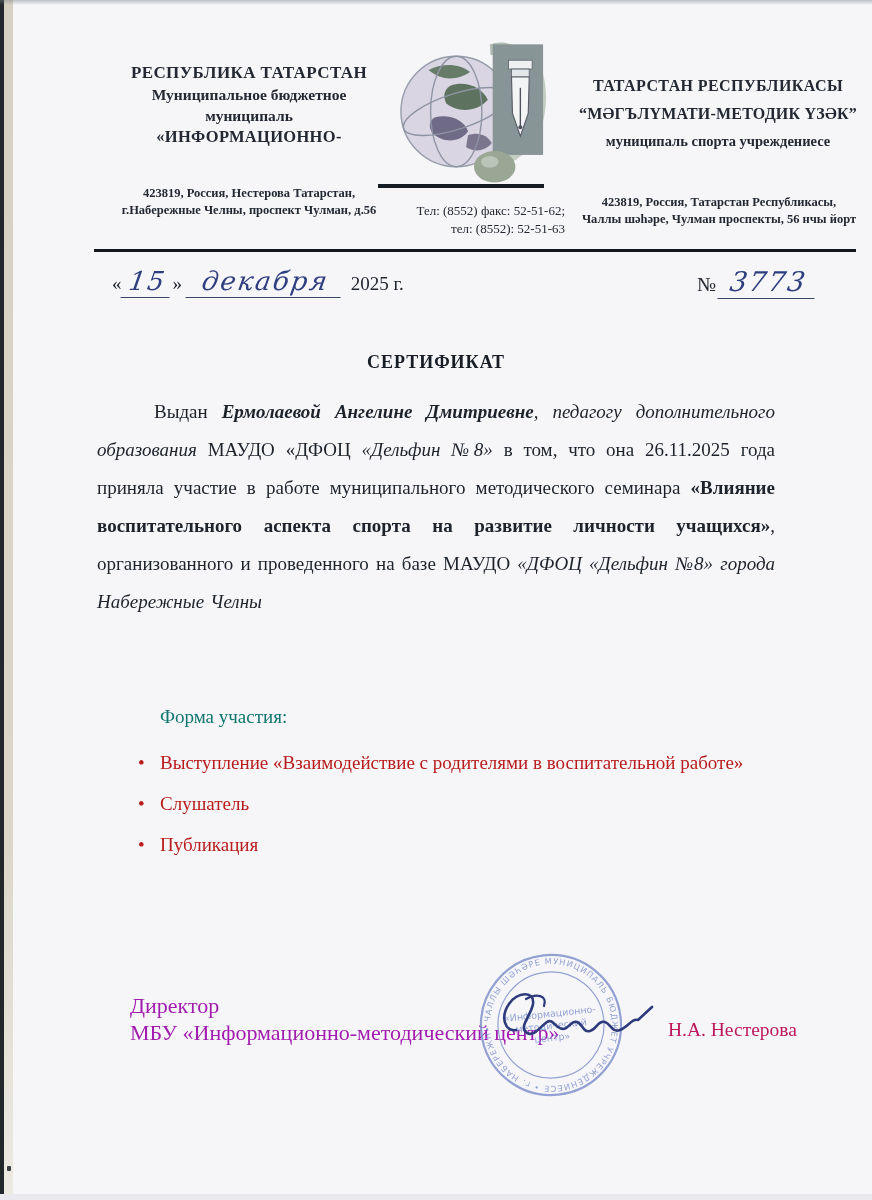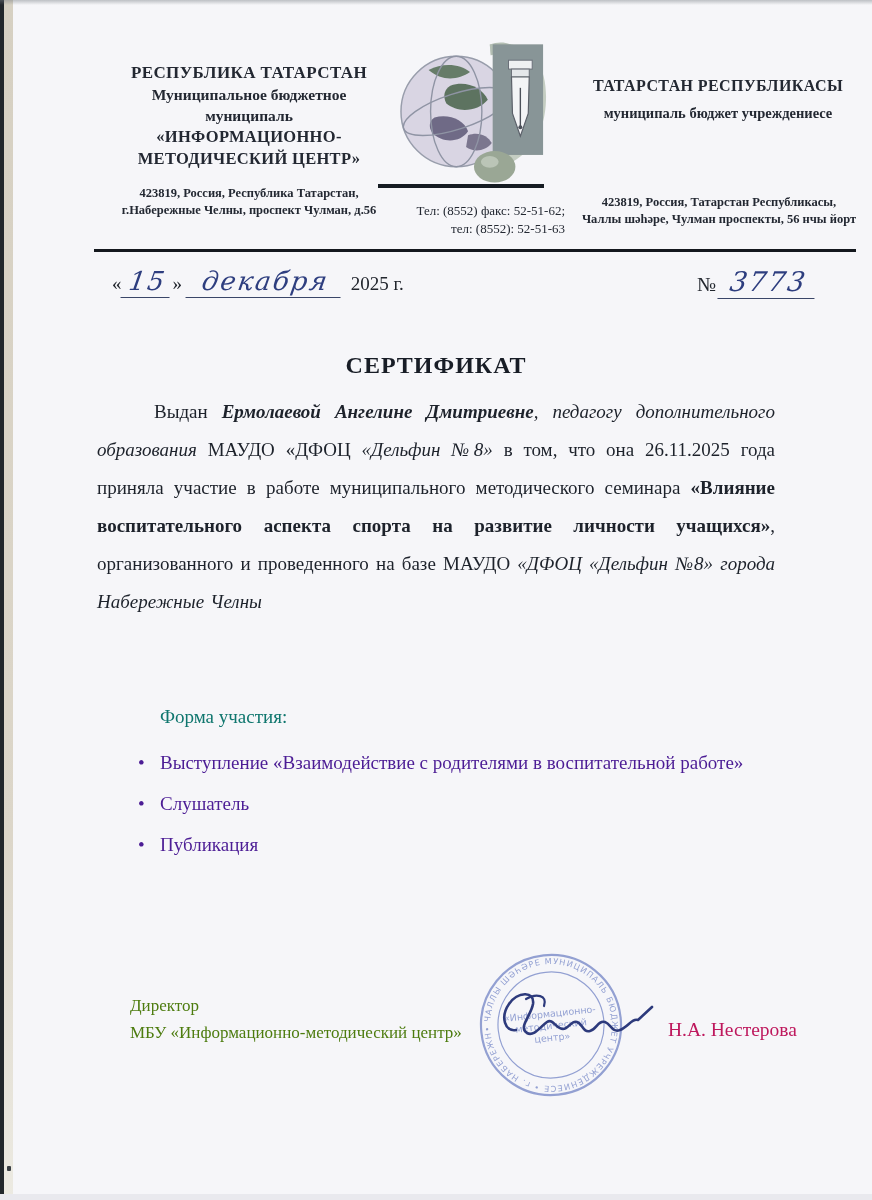--- a/index.html
+++ b/index.html
@@ -42,36 +42,36 @@
   .refline{position:absolute;left:112px;top:266px;width:700px;font-size:19px;color:#22262e;}
   .hand{font-family:"DejaVu Serif",serif;font-style:italic;color:#2e3e7f;
     display:inline-block;transform:skewX(-9deg);letter-spacing:2px;}
   .hand-day{font-size:26px;border-bottom:1.5px solid #3a4668;padding:0 6px 1px;margin:0 1px;}
   .hand-month{font-size:26px;border-bottom:1.5px solid #3a4668;padding:0 14px 1px;margin:0 8px 0 6px;}
   .hand-number{font-size:27px;border-bottom:1.5px solid #3a4668;padding:0 10px 1px;margin-left:4px;}
   .num-block{position:absolute;left:697px;top:266px;font-size:20px;color:#22262e;}
 
   
   .doc-title{position:absolute;left:0;top:352px;width:872px;text-align:center;
-    font-size:24px;font-weight:bold;letter-spacing:1px;color:#181d26;}
+    font-size:18px;font-weight:bold;letter-spacing:1px;color:#181d26;}
   .body-par{position:absolute;left:97px;top:393px;width:678px;
     font-size:19px;line-height:38px;text-align:justify;text-indent:57px;word-spacing:1.5px;color:#1d222b;}
   .bi{font-weight:bold;font-style:italic;}
   .it{font-style:italic;}
   .b{font-weight:bold;}
 
   
   .part-head{position:absolute;left:160px;top:706px;font-size:19px;color:#0f766e;}
-  .part-list{position:absolute;left:160px;top:742px;width:640px;font-size:19px;color:#4c1d95;
+  .part-list{position:absolute;left:160px;top:742px;width:640px;font-size:19px;color:#b91c1c;
     list-style:none;margin:0;padding:0;}
   .part-list li{line-height:41px;position:relative;}
   .part-list li::before{content:"•";position:absolute;left:-22px;font-size:19px;}
 
   
-  .director{position:absolute;left:130px;top:992px;font-size:17px;line-height:27px;color:#4d7c0f;}
+  .director{position:absolute;left:130px;top:992px;font-size:22px;line-height:27px;color:#a21caf;}
   .signer{position:absolute;left:668px;top:1019px;font-size:19.5px;color:#be185d;}
   .stamp-box{position:absolute;left:476px;top:950px;width:150px;height:150px;opacity:.85;
     transform:rotate(-6deg);}
   .sig-box{position:absolute;left:496px;top:986px;width:168px;height:64px;}
 </style>
 </head>
 <body>
 
 <div class="page">
 
@@ -79,24 +79,23 @@
   <div class="edge-beige"></div>
   <div class="edge-top"></div>
   <div class="edge-bottom"></div>
   <div class="edge-dot"></div>
 
   <div class="org org-left">
     <div class="l1">РЕСПУБЛИКА ТАТАРСТАН</div>
     <div class="l2">Муниципальное бюджетное</div>
     <div class="l3">муниципаль</div>
     <div class="l4">«ИНФОРМАЦИОННО-</div>
-    <div class="l5">МЕТОДИЧЕСКИЙ ЦЕНТР»</div>
   </div>
   <div class="addr addr-left">
-    <div>423819,  Россия, Республика Татарстан,</div>
+    <div>423819,  Россия, Нестерова Татарстан,</div>
     <div>г.Набережные Челны, проспект Чулман,  д.56</div>
   </div>
 
   <div class="logo-box">
     <svg width="148" height="144" viewBox="0 0 150 145">
 
       <path d="M92 4 C134 -2 150 24 149 60 C148 102 124 126 90 131 L90 118 C116 113 136 95 137 60 C138 26 120 10 93 15 Z" fill="#c4cdc2"></path>
       <path d="M92 4 C100 1 110 1 116 6 L112 16 C105 12 98 13 93 15 Z" fill="#b4bfb4"></path>
 
       <circle cx="58" cy="72" r="56" fill="#d9d5e3" stroke="#989dab" stroke-width="1.5"></circle>
@@ -121,21 +120,22 @@
     </svg>
   </div>
   <div class="logo-rule"></div>
   <div class="phones">
     <div>Тел:  (8552)  факс: 52-51-62;</div>
     <div>тел: (8552): 52-51-63</div>
   </div>
 
   <div class="org org-right">
     <div class="l1">ТАТАРСТАН РЕСПУБЛИКАСЫ</div>
-    <div class="l3">муниципаль  бюджет учреждениесе</div>
+    <div class="l2">“МӘГЪЛҮМАТИ-МЕТОДИК ҮЗӘК”</div>
+    <div class="l3">муниципаль  спорта учреждениесе</div>
   </div>
   <div class="addr addr-right">
     <div>423819,  Россия, Татарстан Республикасы,</div>
     <div>Чаллы  шәһәре,  Чулман  проспекты,  56 нчы йорт</div>
   </div>
 
   <div class="main-rule"></div>
 
   <div class="refline">
     <span>«</span><span class="hand hand-day">15</span><span>»</span><span class="hand hand-month">декабря</span><span>2025 г.</span>

